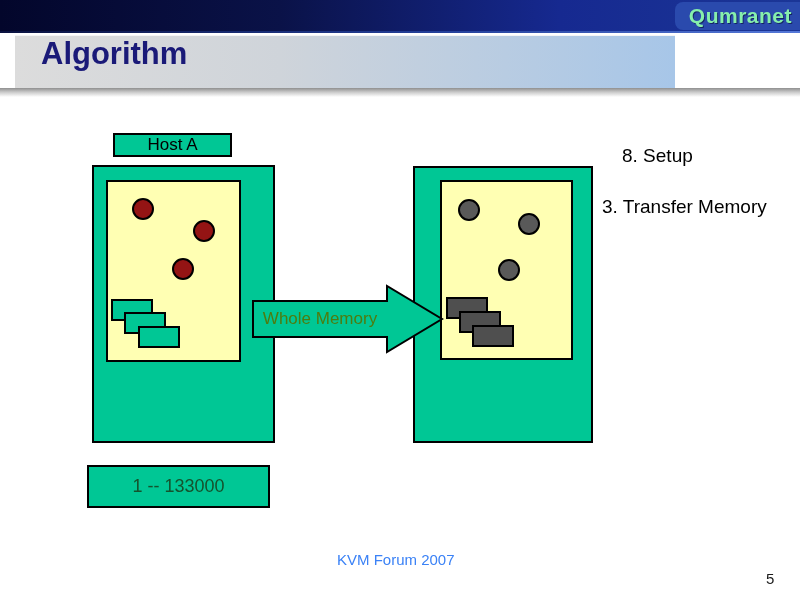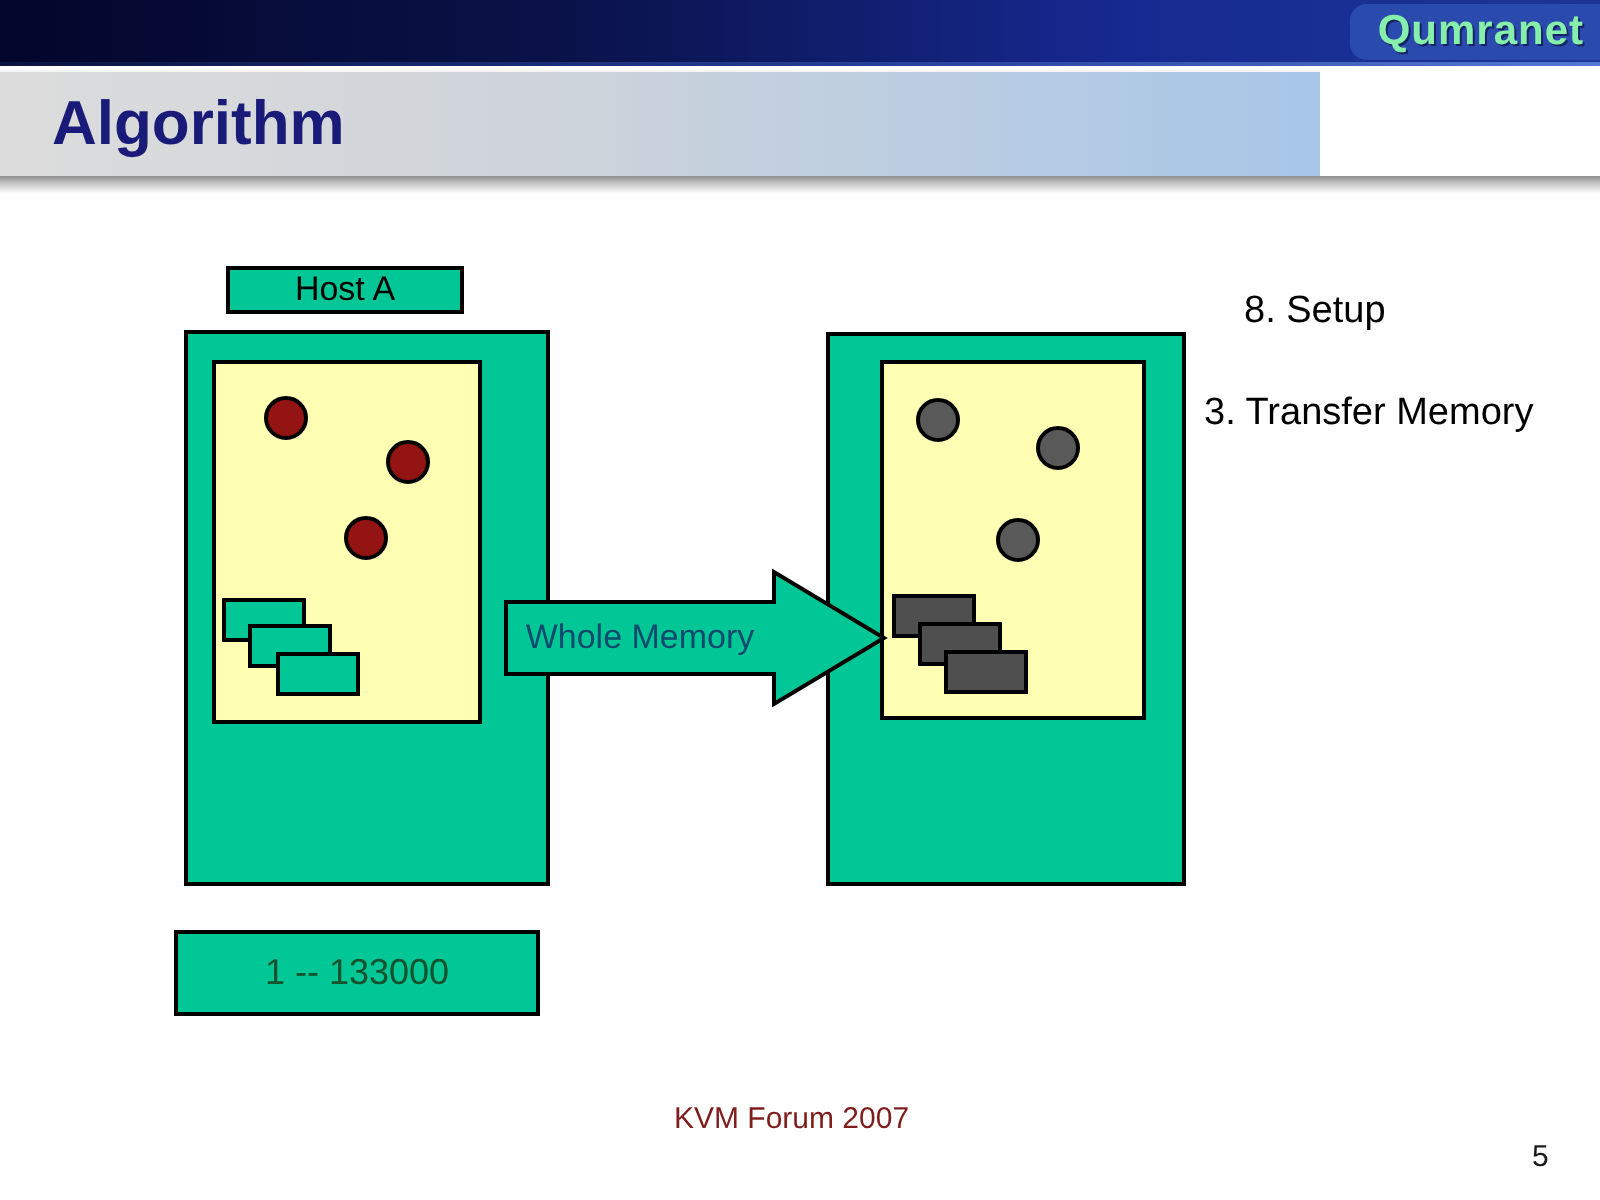--- a/index.html
+++ b/index.html
@@ -24,24 +24,24 @@
     background:#2a4aad;
     border-radius:8px 0 0 8px;
     padding:0 8px 0 14px;
     display:flex;align-items:center;
   }
   .logo-text{
     color:#86efac;font-size:21px;font-weight:bold;letter-spacing:.5px;
     text-shadow:1px 1px 0 rgba(8,16,60,.65);
   }
   .titleband{
-    position:absolute;left:0;top:35px;width:660px;height:52px;
+    position:absolute;left:15px;top:35px;width:660px;height:52px;
     background:linear-gradient(to right,#dcdcdc 0%,#cfd4da 40%,#a7c6e8 100%);
     border-top:1px solid #f5f5f5;
-    display:flex;align-items:center;
+    display:flex;align-items:flex-start;
   }
   .title-text{
     margin-left:26px;
     font-size:31px;font-weight:bold;color:#1a1a78;
   }
   .band-shadow{
     position:absolute;left:0;top:88px;width:800px;height:9px;
     background:linear-gradient(to bottom,#8f8f8f 0%,#c9c9c9 45%,#ffffff 100%);
   }
   
@@ -58,32 +58,32 @@
   }
   .dot-red{background:#941414;}
   .dot-gray{background:#595959;}
   .chip{position:absolute;box-sizing:border-box;width:42px;height:22px;border:2px solid #000;}
   .chip-teal{background:#00c795;}
   .chip-gray{background:#4f4f4f;}
   .arrow-svg{position:absolute;left:250px;top:282px;}
   .arrow-label{
     position:absolute;left:253px;top:300px;width:134px;height:37px;
     display:flex;align-items:center;justify-content:center;
-    font-size:17px;color:#0c4a6e;
+    font-size:17px;color:#4d7c0f;
   }
   .step-text{position:absolute;font-size:19px;color:#000;white-space:nowrap;}
   .step-1{left:622px;top:145px;}
   .step-2{left:602px;top:196px;}
   .range-box{
     left:87px;top:465px;width:183px;height:43px;
     display:flex;align-items:center;justify-content:center;
     font-size:18px;color:#14532d;
   }
   
-  .footer-center{position:absolute;left:337px;top:551px;font-size:15px;color:#7f1d1d;}
+  .footer-center{position:absolute;left:337px;top:551px;font-size:15px;color:#3b82f6;}
   .page-number{position:absolute;left:766px;top:570px;font-size:15px;color:#1a1a1a;}
 </style>
 </head>
 <body>
 
 <div class="slide">
 
   <div class="topbar"></div>
   <div class="topbar-hairline"></div>
   <div class="logo-box">

